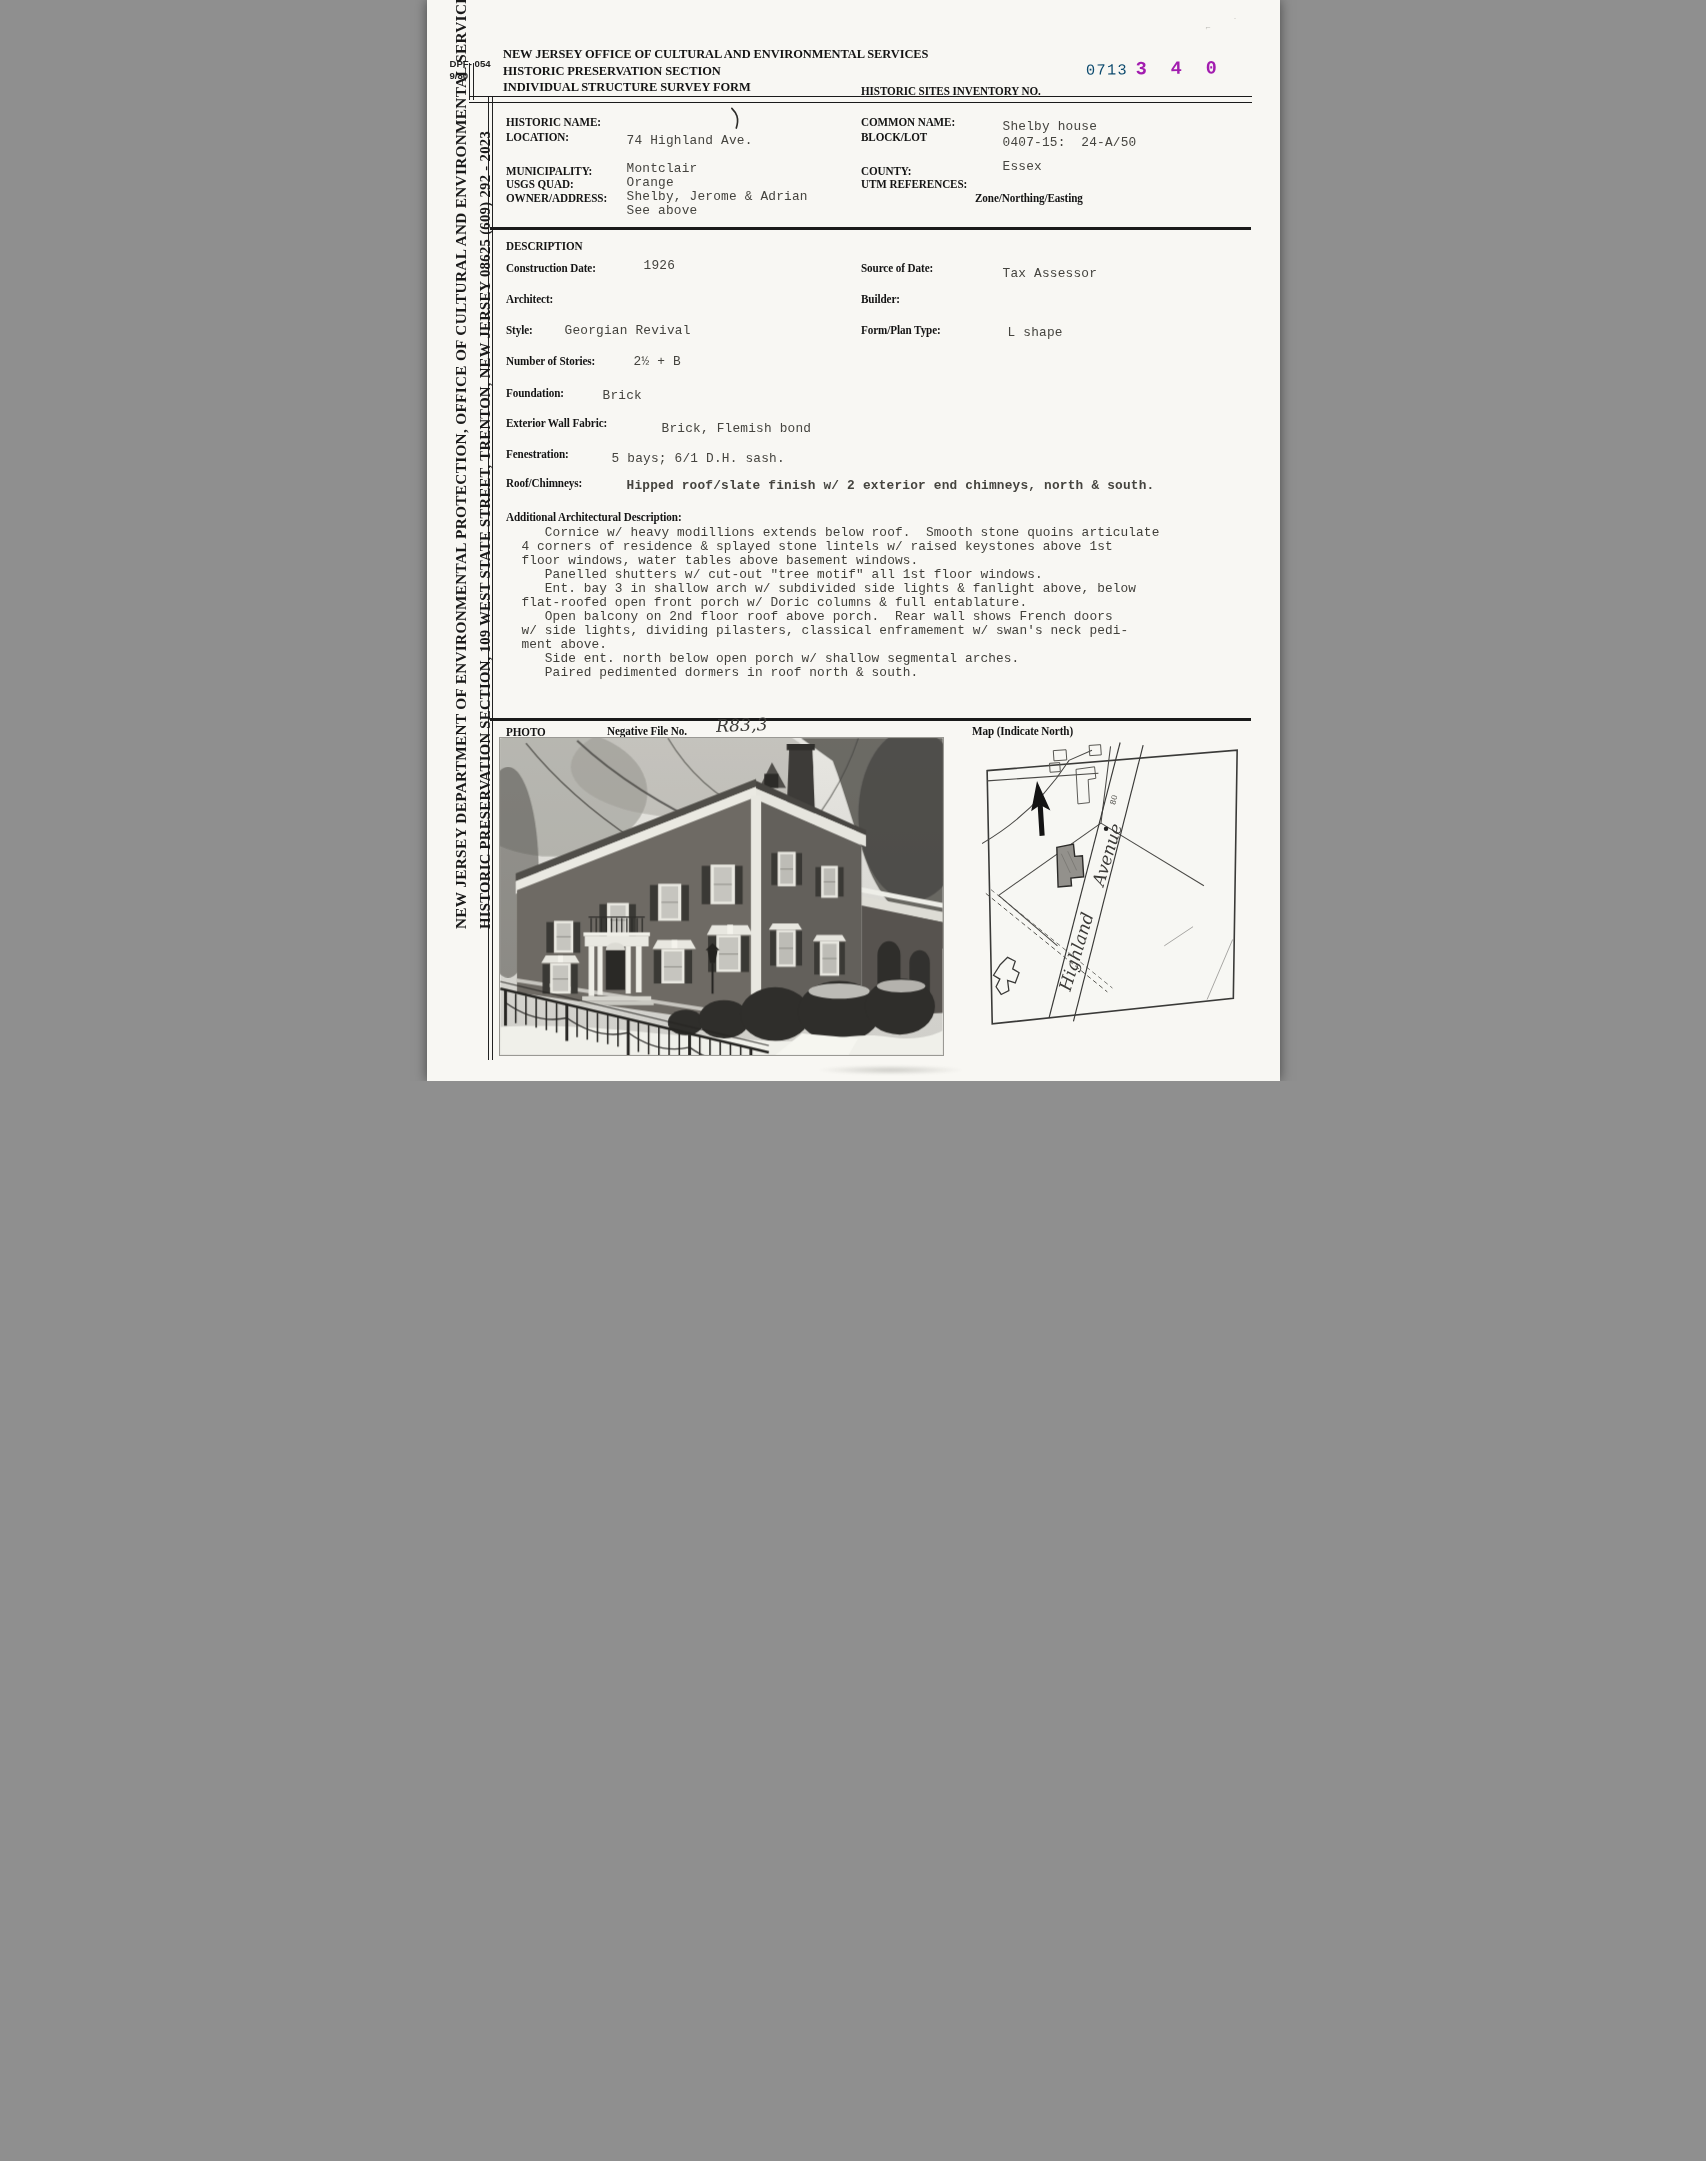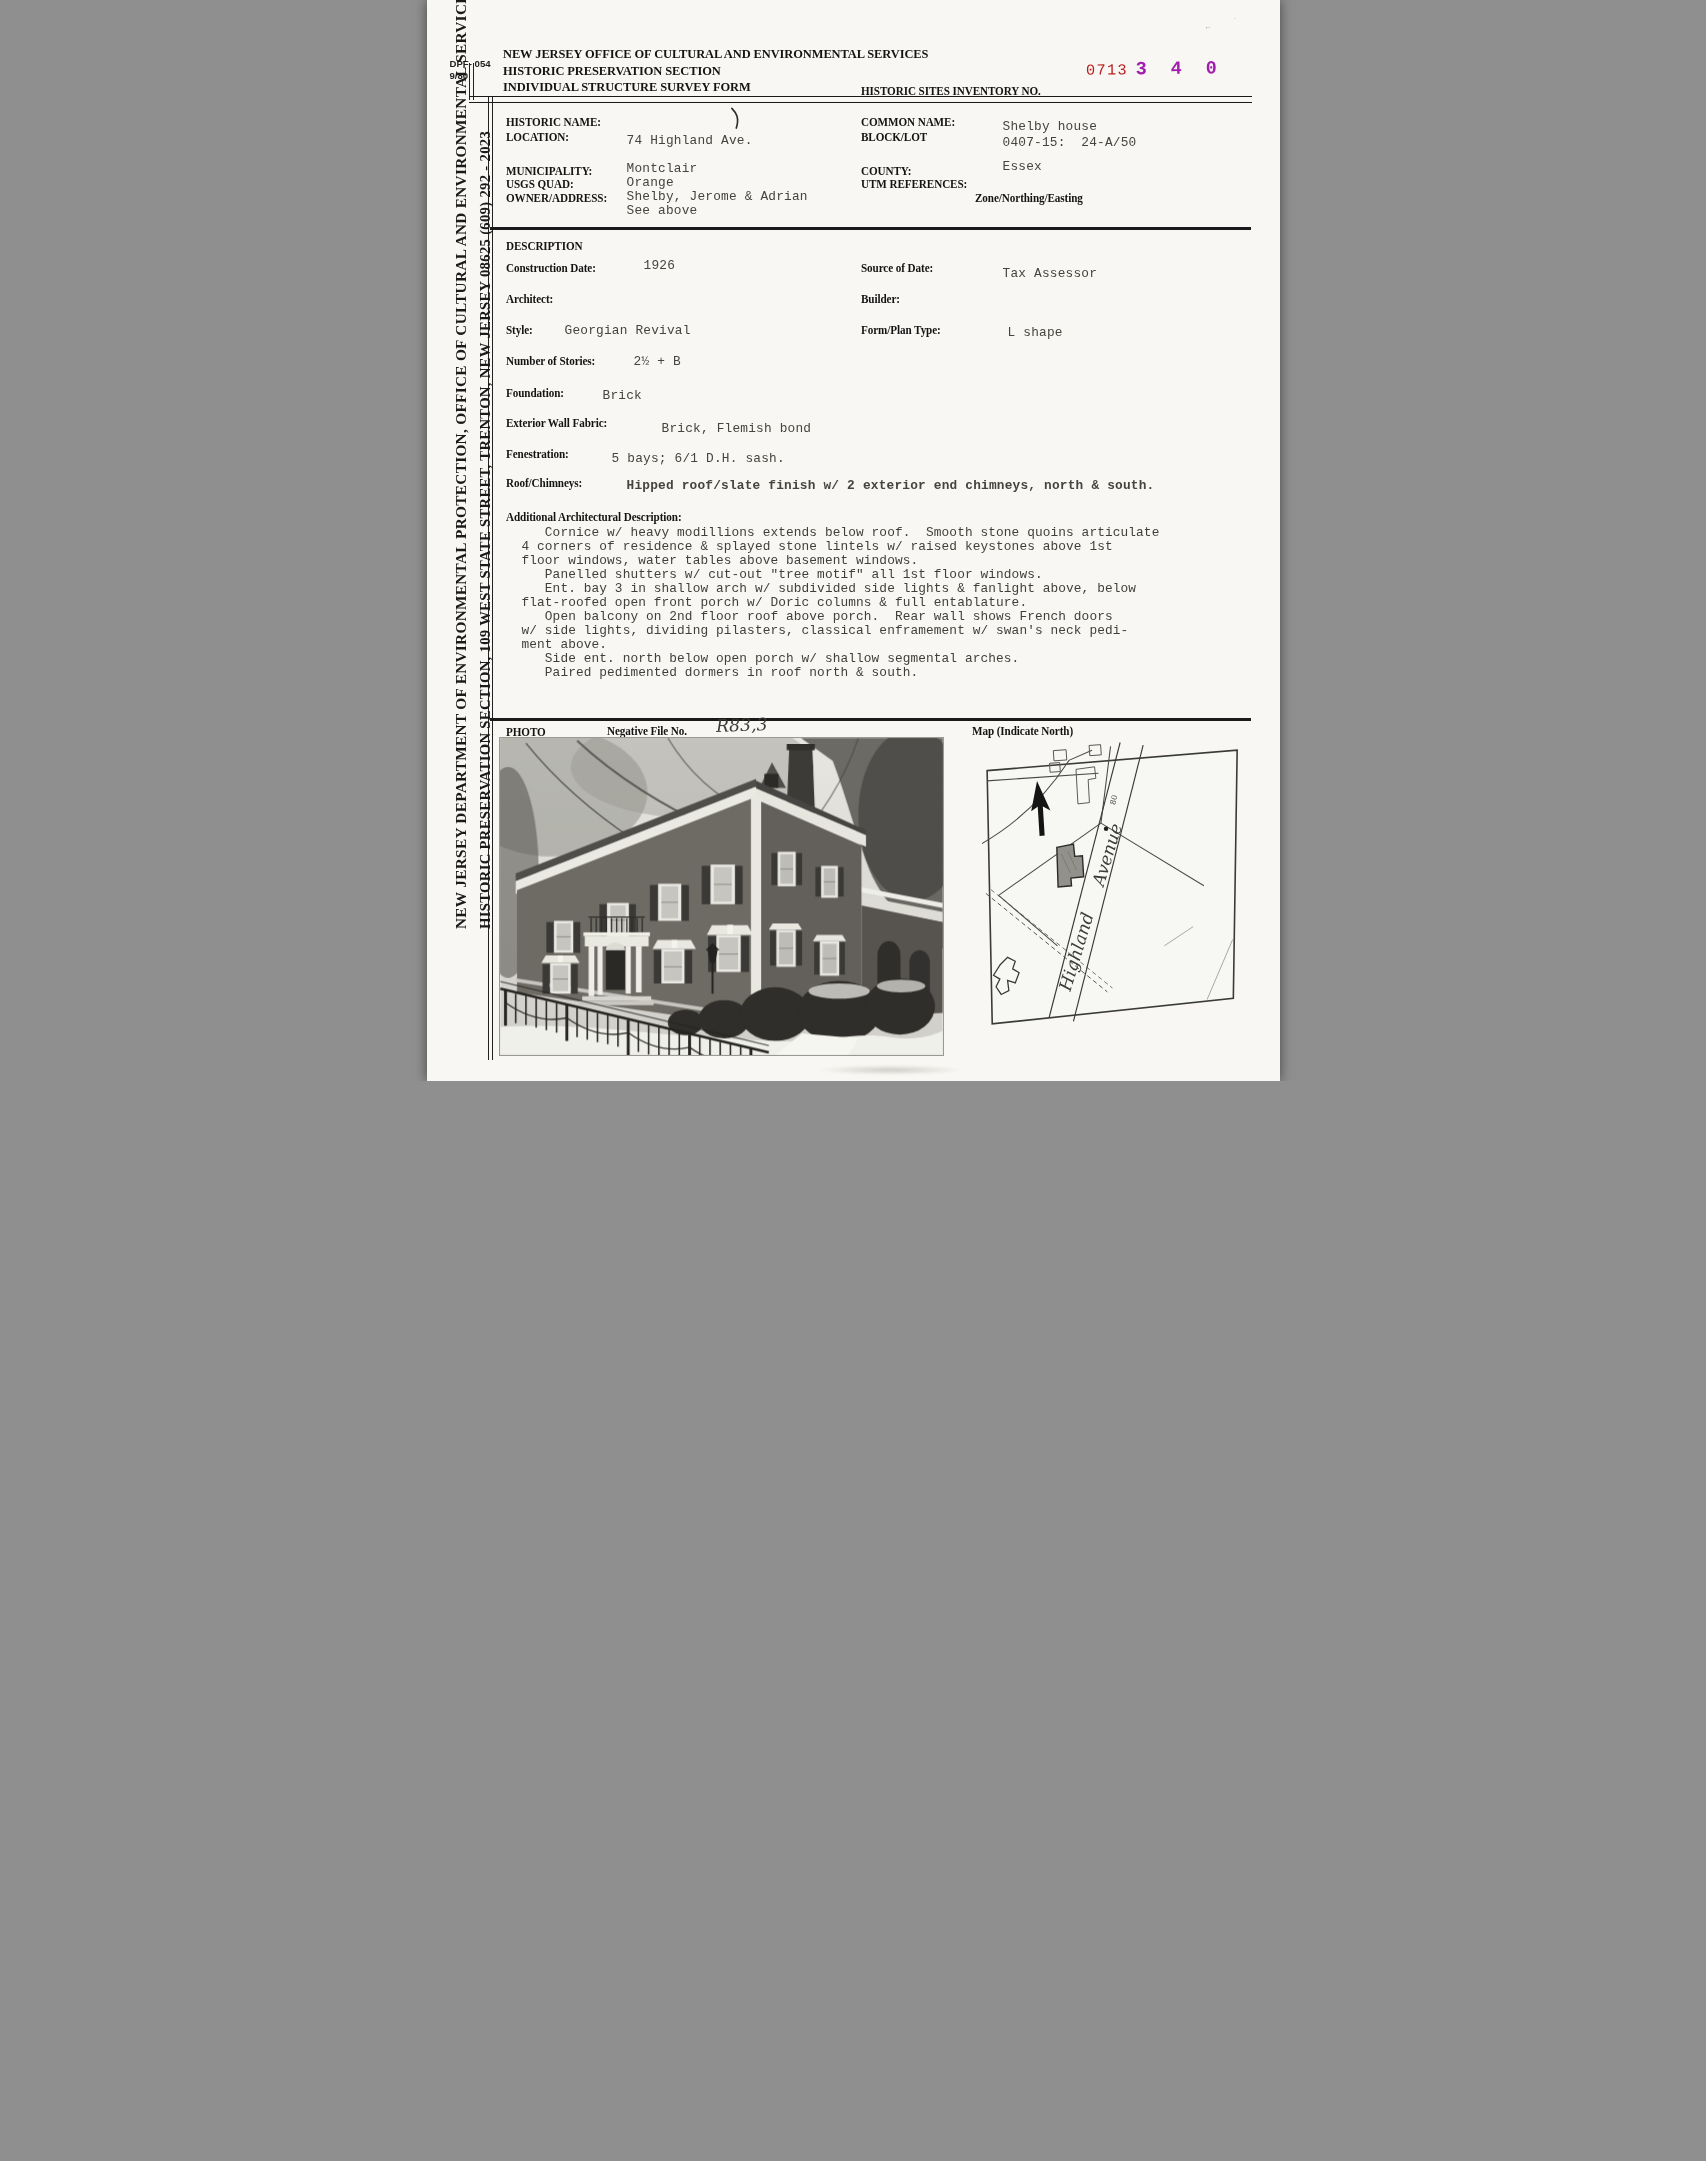--- a/index.html
+++ b/index.html
@@ -18,21 +18,21 @@
          font-size:12.8px;line-height:14px;color:#403f3a;letter-spacing:0.1px;}
   .hw{position:absolute;white-space:nowrap;font-family:"DejaVu Serif", serif;
       font-style:italic;color:#3c3b38;}
   .sans{font-family:"Liberation Sans", sans-serif;margin-top:20px;}
   .side-rot{position:absolute;transform:rotate(-90deg);transform-origin:0 0;
       white-space:nowrap;font-weight:bold;color:#1a1a1a;}
   .hr-double{position:absolute;height:5.1px;border-top:1.6px solid #1a1a1a;border-bottom:1.3px solid #1a1a1a;}
   .hr-heavy{position:absolute;height:2.6px;background:#1a1a1a;}
   .vline-double{position:absolute;width:3.2px;border-left:1.3px solid #222;border-right:0.8px solid #222;}
   .stamp{position:absolute;font-family:"Liberation Mono", monospace;transform:rotate(-.6deg);}
-  .stamp .pfx{font-size:15.3px;color:#b91c1c;letter-spacing:1.3px;text-align:right;}
+  .stamp .pfx{font-size:15.3px;color:#0c4a6e;letter-spacing:1.3px;text-align:right;}
   .stamp .num{font-size:18.5px;color:#a21caf;letter-spacing:6.4px;margin-left:7.7px;font-weight:bold;}
   .smudge{position:absolute;background:radial-gradient(ellipse at center,#9a9a94 0%,transparent 70%);
           opacity:.45;filter:blur(1.3px);}
   .artifact{position:absolute;color:#8c8b85;font-size:9px;opacity:.6;}
   svg text{font-family:"DejaVu Serif", serif;}
 </style>
 </head>
 <body>
 
 <div class="page">

